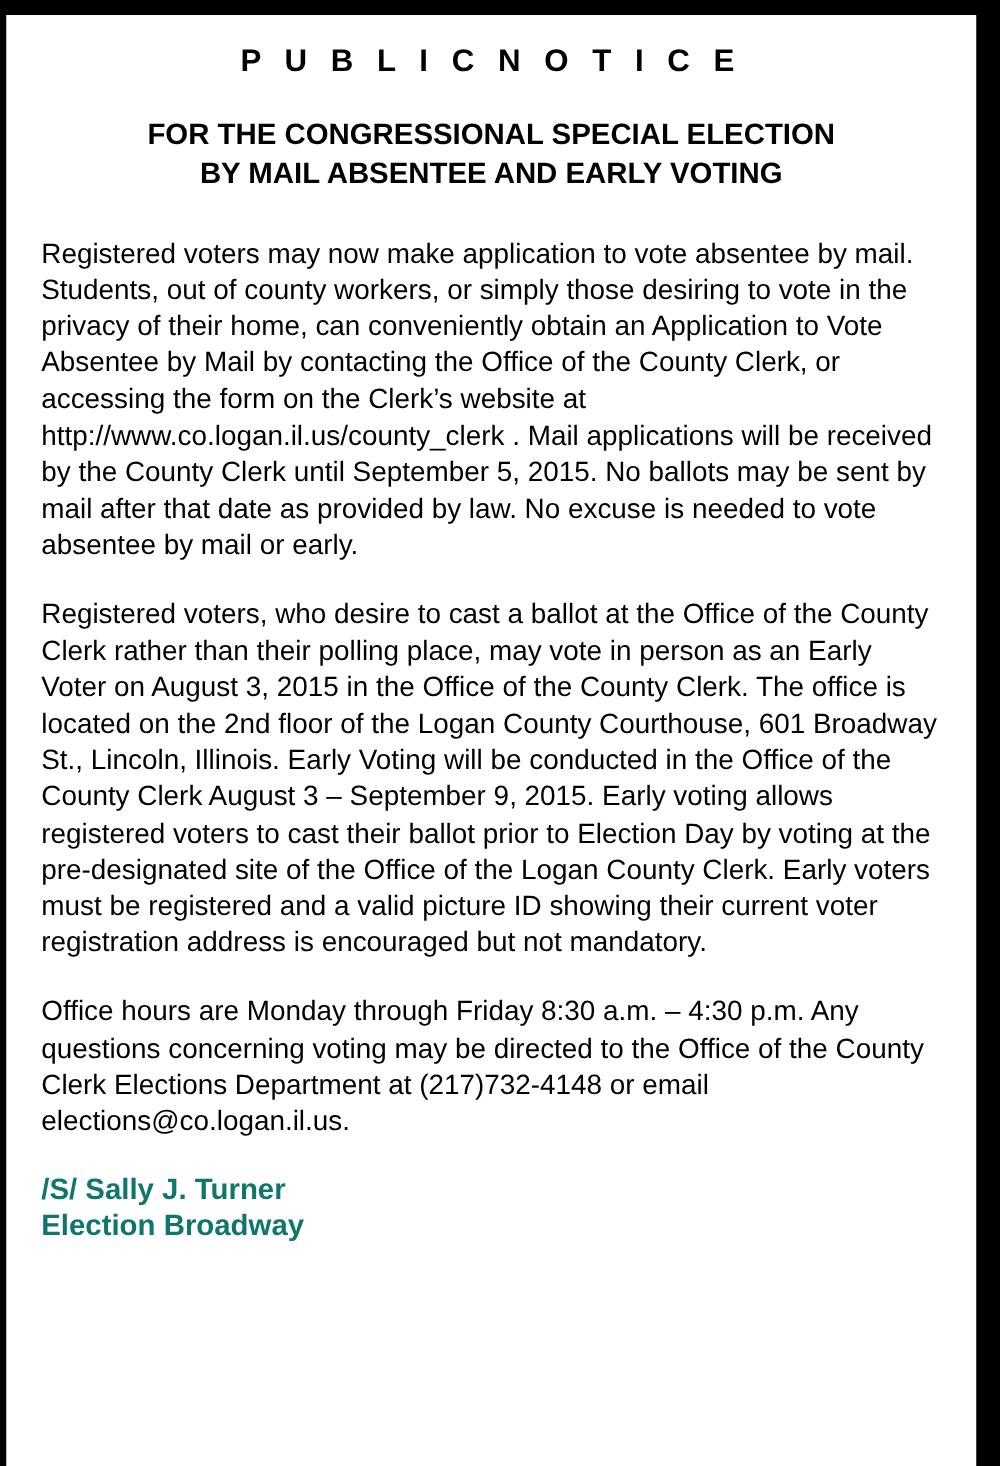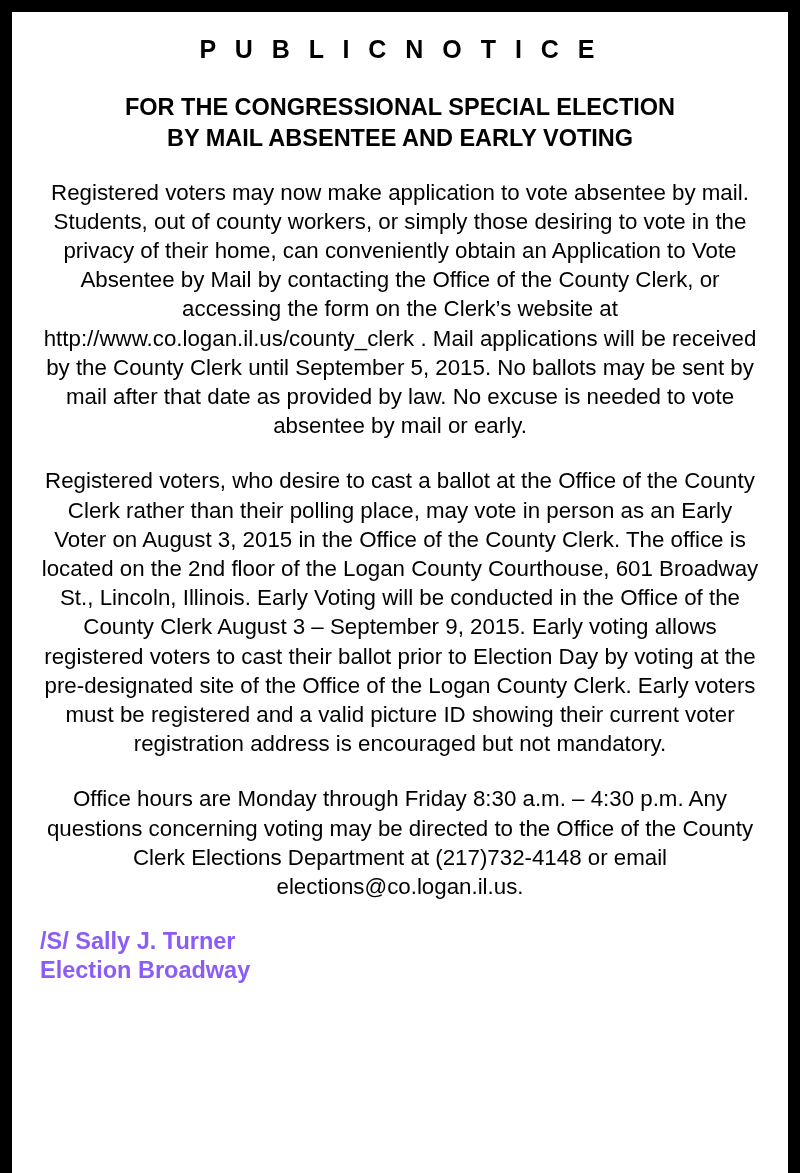--- a/index.html
+++ b/index.html
@@ -10,21 +10,21 @@
   body {
     width: 800px;
     height: 1173px;
     font-family: "Liberation Sans", sans-serif;
   }
   .notice-frame {
     box-sizing: border-box;
     width: 800px;
     height: 1173px;
     background: #000000;
-    padding: 12px 12px 0 12px;
+    padding: 12px 12px 0 5px;
   }
   .notice-page {
     box-sizing: border-box;
     width: 776px;
     height: 1161px;
     background: #ffffff;
     padding: 14px 28px 0 28px;
     overflow: hidden;
   }
   .public-notice {
@@ -44,32 +44,32 @@
     line-height: 1.32;
     margin: 28px 0 0 0;
   }
   .subtitle div {
     white-space: nowrap;
   }
   .body-block {
     font-size: 22.3px;
     color: #000;
     line-height: 1.31;
-    margin-top: 24px;
-    text-align: center;
+    margin-top: 34px;
+    text-align: left;
   }
   .body-block p {
     margin: 0 0 26px 0;
   }
   .signature {
     margin-top: 10px;
     font-weight: bold;
     font-size: 23.5px;
     line-height: 1.24;
-    color: #8b5cf6;
+    color: #0f766e;
   }
   .signature div {
     white-space: nowrap;
   }
 </style>
 </head>
 <body>
 
 <div class="notice-frame">
   <div class="notice-page">

